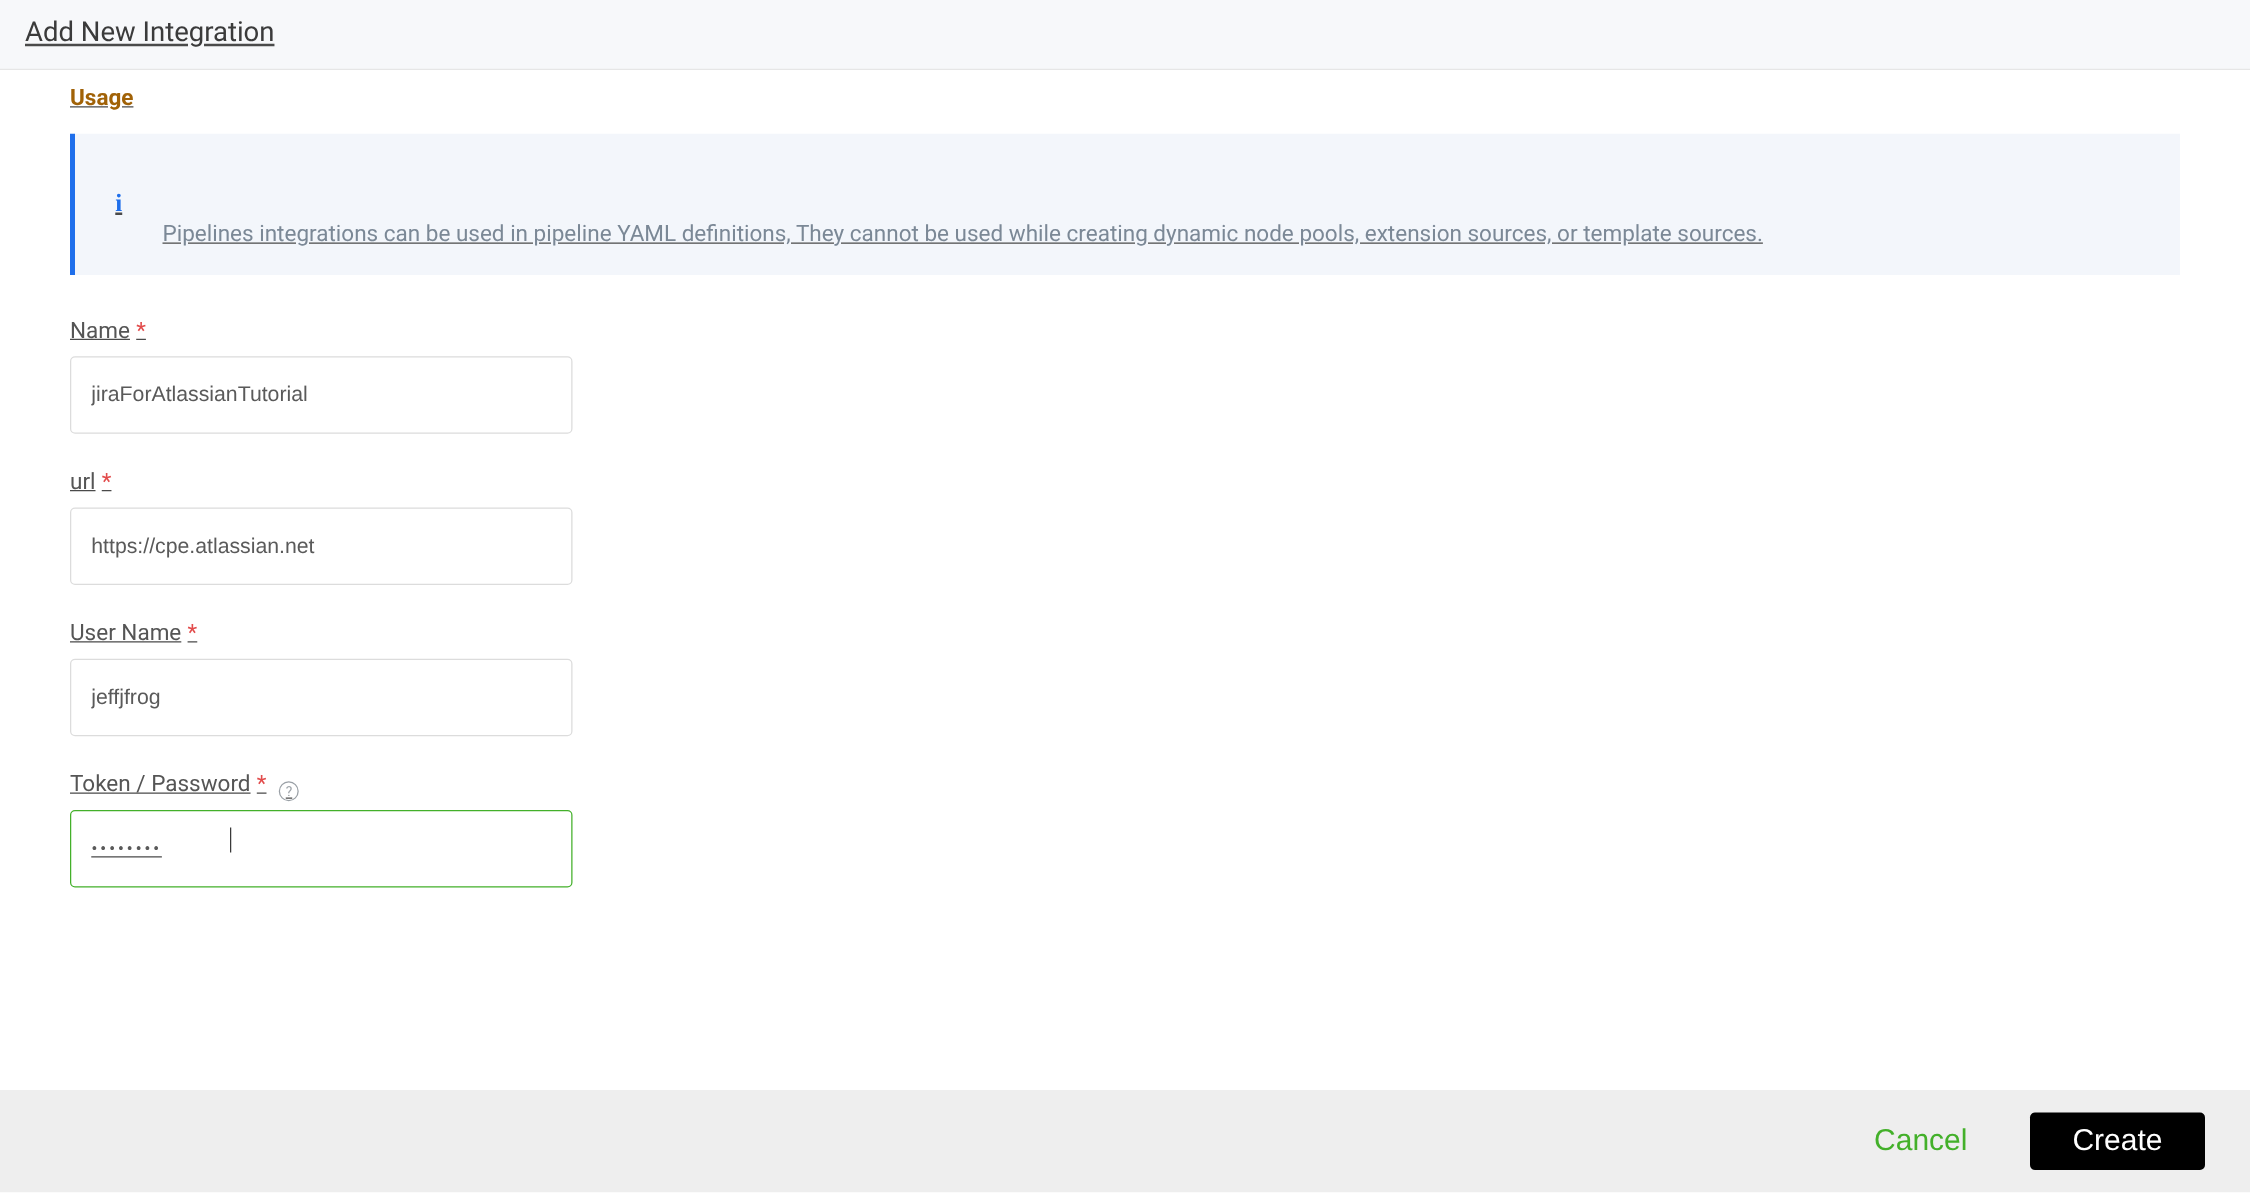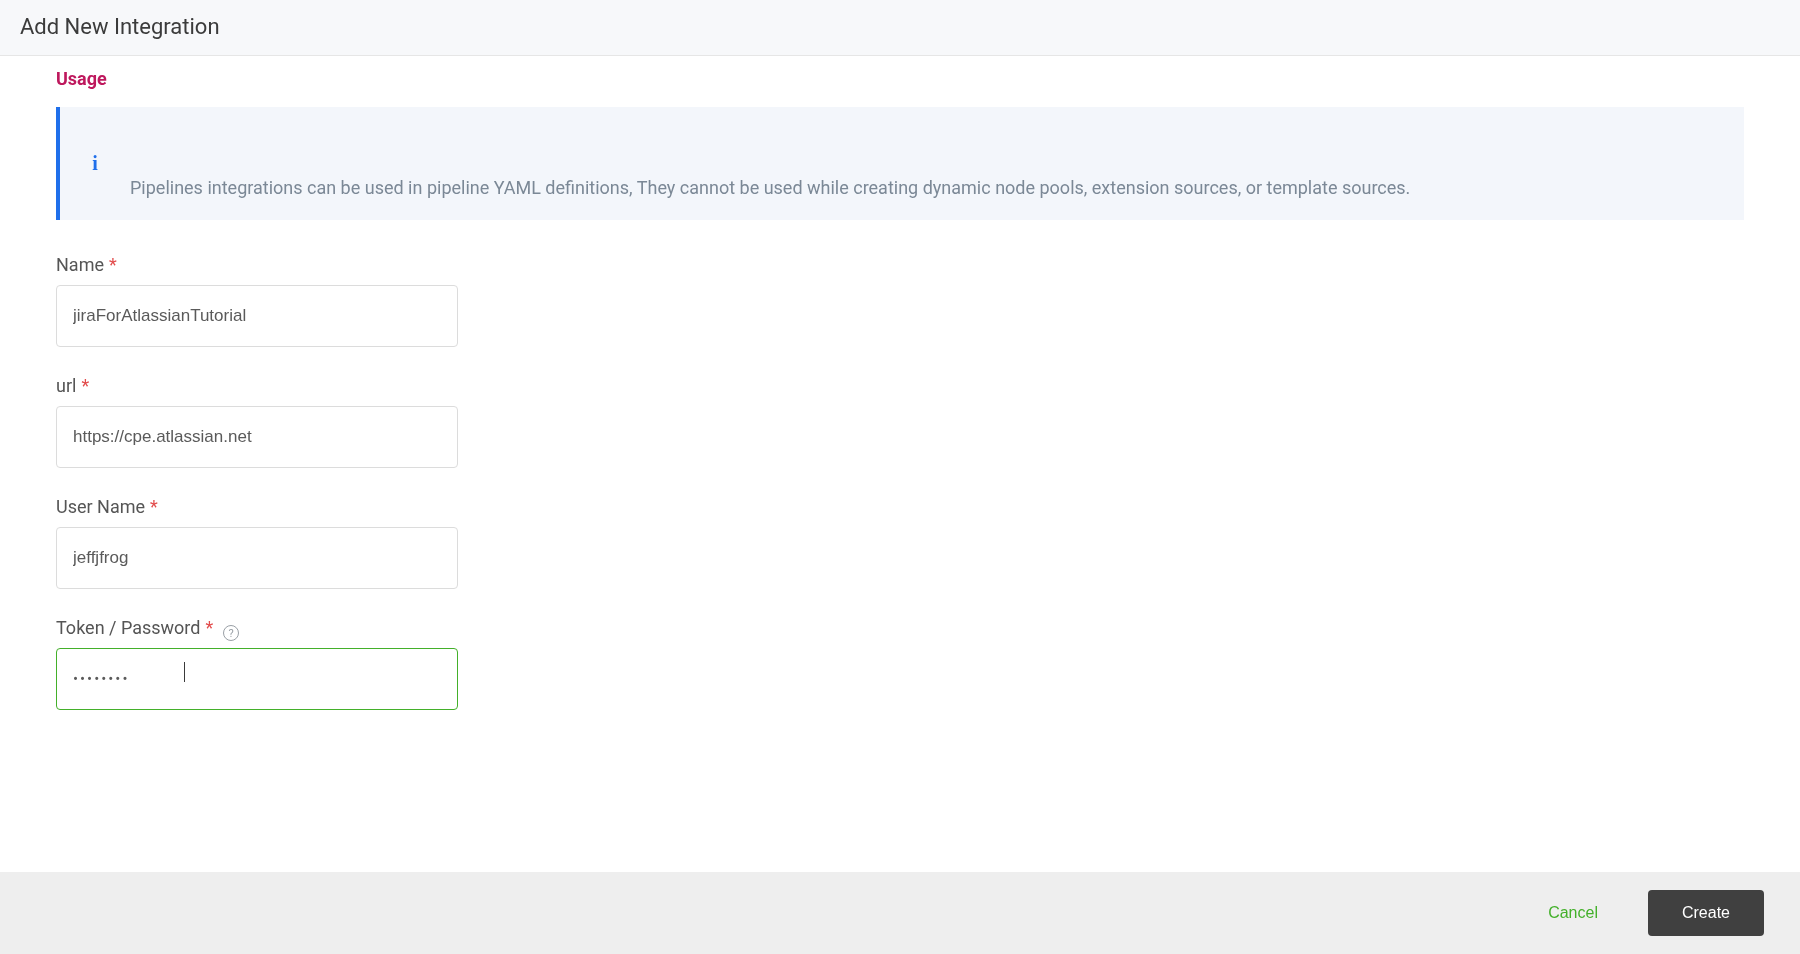--- a/index.html
+++ b/index.html
@@ -8,37 +8,38 @@
     font-family: -apple-system, BlinkMacSystemFont, "Segoe UI", Roboto, "Helvetica Neue", Arial, sans-serif;
     color: #4a4a4a;
     background: #ffffff;
     font-size: 16px;
   }
   .page {
     width: 1800px;
     min-height: 954px;
     position: relative;
     background: #ffffff;
+    text-decoration: underline;
   }
   .header-bar {
     background: #f7f8fa;
     border-bottom: 1px solid #e6e6e6;
     padding: 14px 20px 16px 20px;
   }
   .header-title {
     font-size: 22px;
     color: #3b3b3b;
     font-weight: 400;
   }
   .content {
     padding: 10px 56px 140px 56px;
   }
   .section-heading {
     font-weight: 700;
-    color: #be185d;
+    color: #a16207;
     font-size: 18px;
     margin: 2px 0 18px 0;
   }
   .radio-row {
     display: flex;
     gap: 40px;
     align-items: center;
     margin-bottom: 36px;
   }
   .radio-option {
@@ -170,32 +171,32 @@
     background: #eeeeee;
     display: flex;
     align-items: center;
     justify-content: flex-end;
     padding-right: 36px;
     gap: 22px;
   }
   .btn {
     height: 46px;
     border-radius: 4px;
-    font-size: 16px;
+    font-size: 24px;
     padding: 0 28px;
     cursor: pointer;
     border: none;
     background: transparent;
   }
   .btn-cancel {
     color: #43b02a;
     background: transparent;
   }
   .btn-create {
-    background: #404040;
+    background: #000000;
     color: #ffffff;
     padding: 0 34px;
   }
   .pwd-dots {
     letter-spacing: 2px;
     font-size: 15px;
     color: #5a5a5a;
   }
   .pwd-wrap {
     position: relative;

